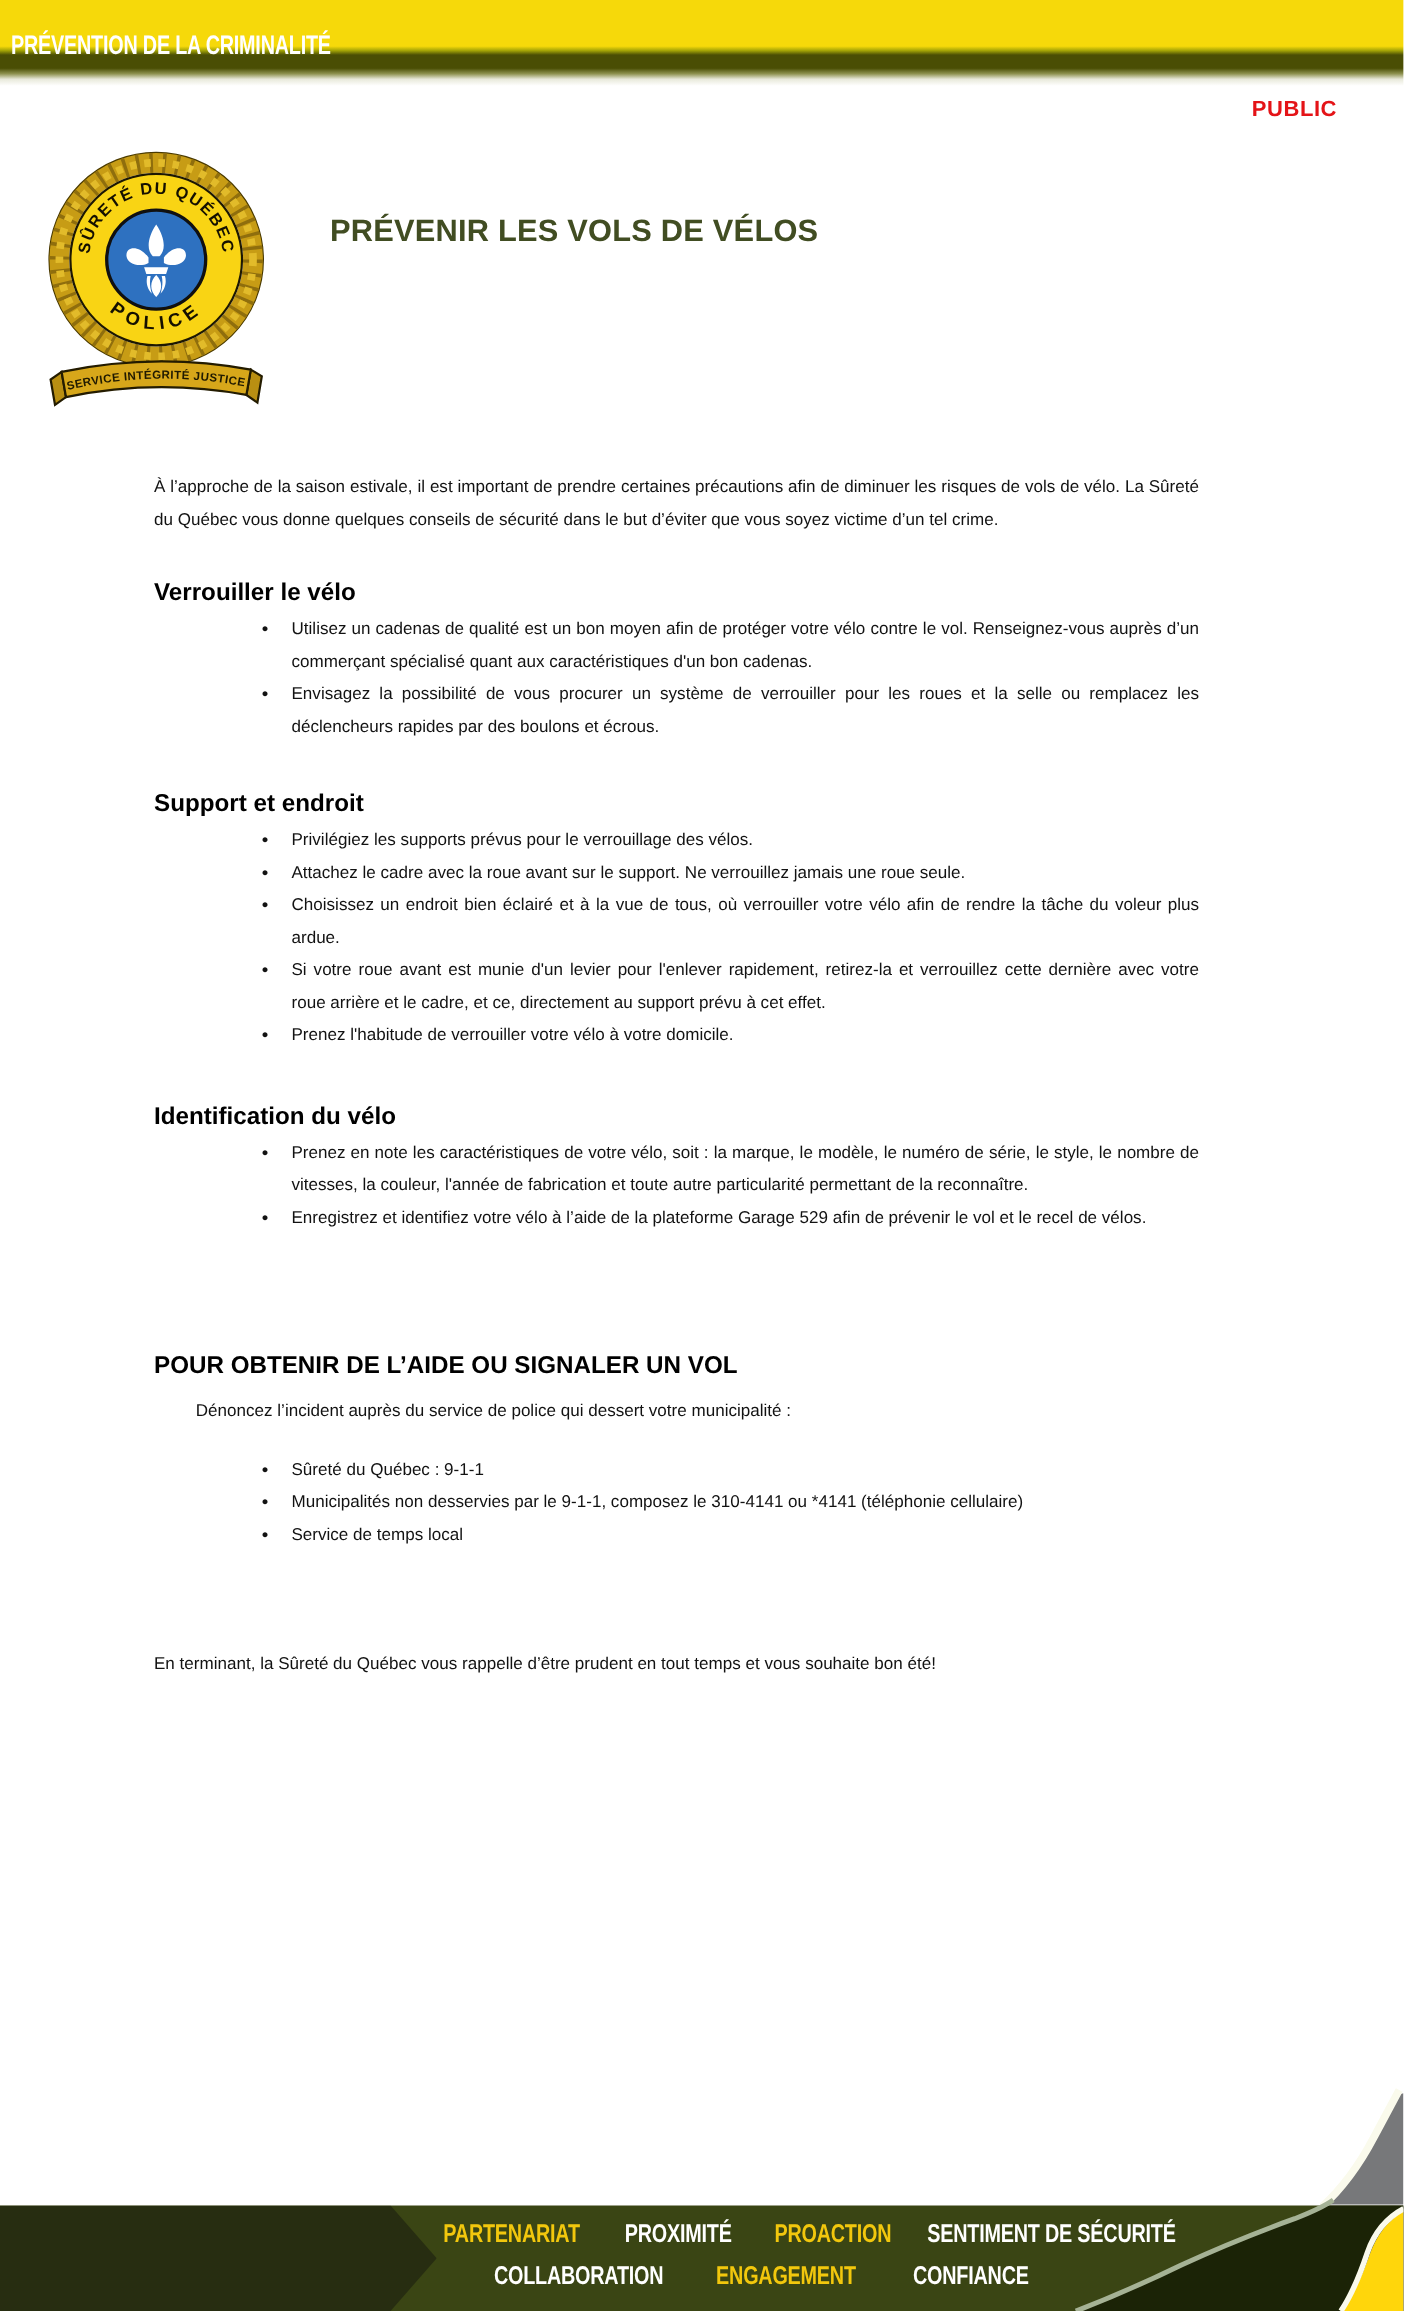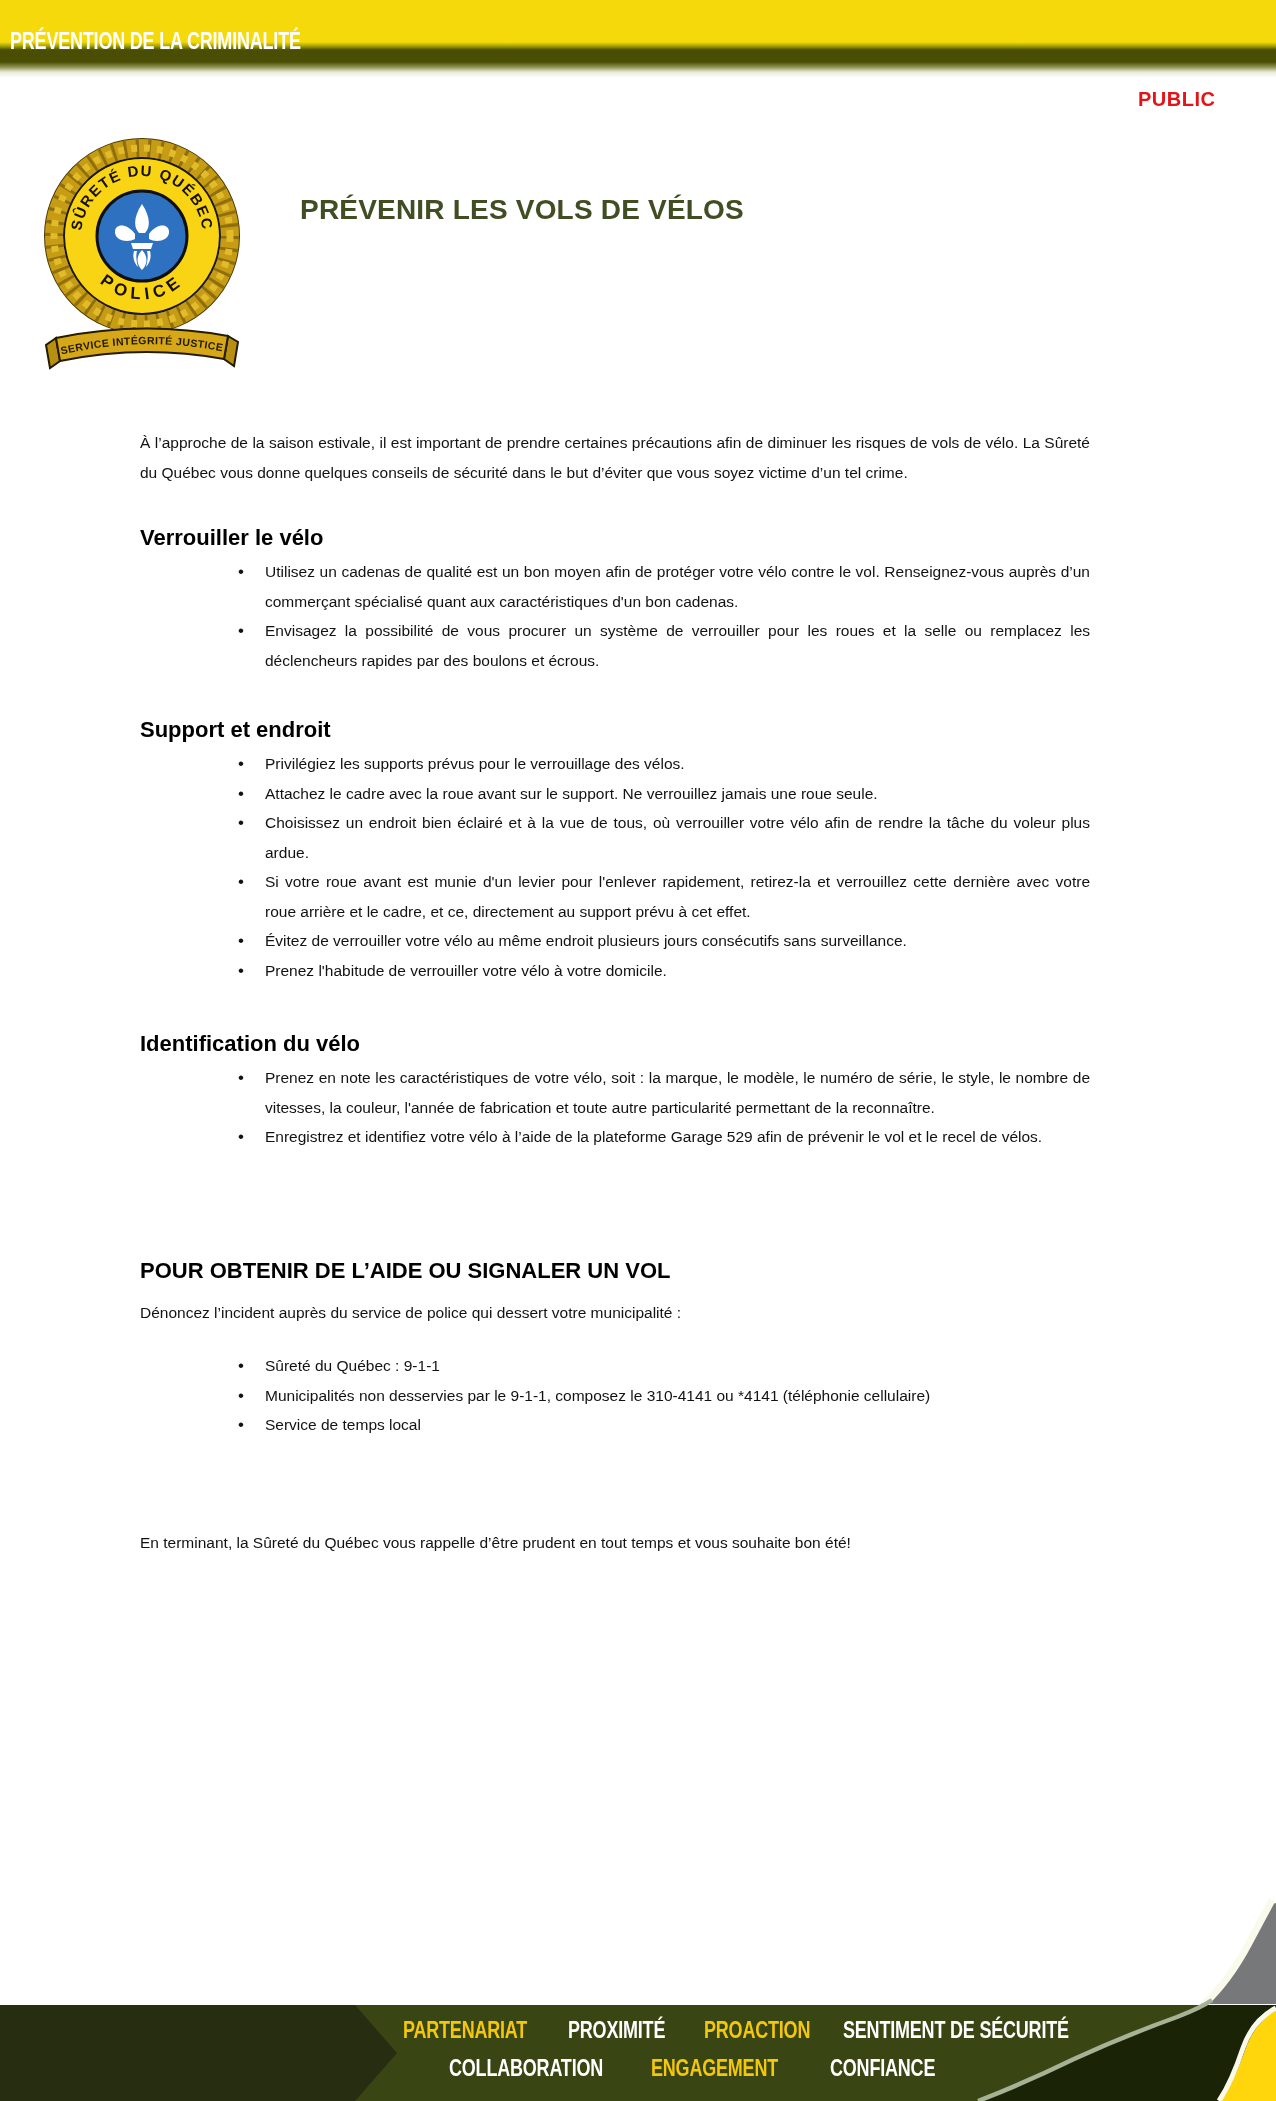--- a/index.html
+++ b/index.html
@@ -29,21 +29,21 @@
     font-size:15.5px;line-height:29.5px;text-align:justify;}
   .content p{margin:0;}
   p.intro{margin-bottom:40px;}
   h3.sec{font-size:22px;line-height:22px;margin:0 0 8px 0;color:#000;}
   h3.mt1{margin-top:44px;}
   h3.mt2{margin-top:48px;}
   h3.mt3{margin-top:108px;}
   ul.blt{list-style:none;margin:0 0 0 92px;padding:0;}
   ul.blt li{position:relative;padding-left:33px;}
   ul.blt li::before{content:"\2022";position:absolute;left:6px;top:0;font-size:17px;}
-  p.denon{margin-top:16px;}
+  p.denon{margin-top:16px;margin-left:38px;}
   ul.mt{margin-top:24px;}
   p.closing{margin-top:88px;}
   
   .footer-bar{
     position:absolute;left:0;top:2005px;width:1276px;height:96px;
     background:#3a4514;
   }
   .footer-chevron{
     position:absolute;left:0;top:0;width:400px;height:96px;background:#272d11;
     -webkit-clip-path:polygon(0 0,355px 0,397px 50%,355px 100%,0 100%);
@@ -123,21 +123,20 @@
     <li>Utilisez un cadenas de qualité est un bon moyen afin de protéger votre vélo contre le vol. Renseignez-vous auprès d’un commerçant spécialisé quant aux caractéristiques d'un bon cadenas.</li>
     <li>Envisagez la possibilité de vous procurer un système de verrouiller pour les roues et la selle ou remplacez les déclencheurs rapides par des boulons et écrous.</li>
   </ul>
 
   <h3 class="sec mt1">Support et endroit</h3>
   <ul class="blt">
     <li>Privilégiez les supports prévus pour le verrouillage des vélos.</li>
     <li>Attachez le cadre avec la roue avant sur le support. Ne verrouillez jamais une roue seule.</li>
     <li>Choisissez un endroit bien éclairé et à la vue de tous, où verrouiller votre vélo afin de rendre la tâche du voleur plus ardue.</li>
     <li>Si votre roue avant est munie d'un levier pour l'enlever rapidement, retirez-la et verrouillez cette dernière avec votre roue arrière et le cadre, et ce, directement au support prévu à cet effet.</li>
-    <li>Évitez de verrouiller votre vélo au même endroit plusieurs jours consécutifs sans surveillance.</li>
     <li>Prenez l'habitude de verrouiller votre vélo à votre domicile.</li>
   </ul>
 
   <h3 class="sec mt2">Identification du vélo</h3>
   <ul class="blt">
     <li>Prenez en note les caractéristiques de votre vélo, soit : la marque, le modèle, le numéro de série, le style, le nombre de vitesses, la couleur, l'année de fabrication et toute autre particularité permettant de la reconnaître.</li>
     <li>Enregistrez et identifiez votre vélo à l’aide de la plateforme Garage 529 afin de prévenir le vol et le recel de vélos.</li>
   </ul>
 
   <h3 class="sec mt3">POUR OBTENIR DE L’AIDE OU SIGNALER UN VOL</h3>

